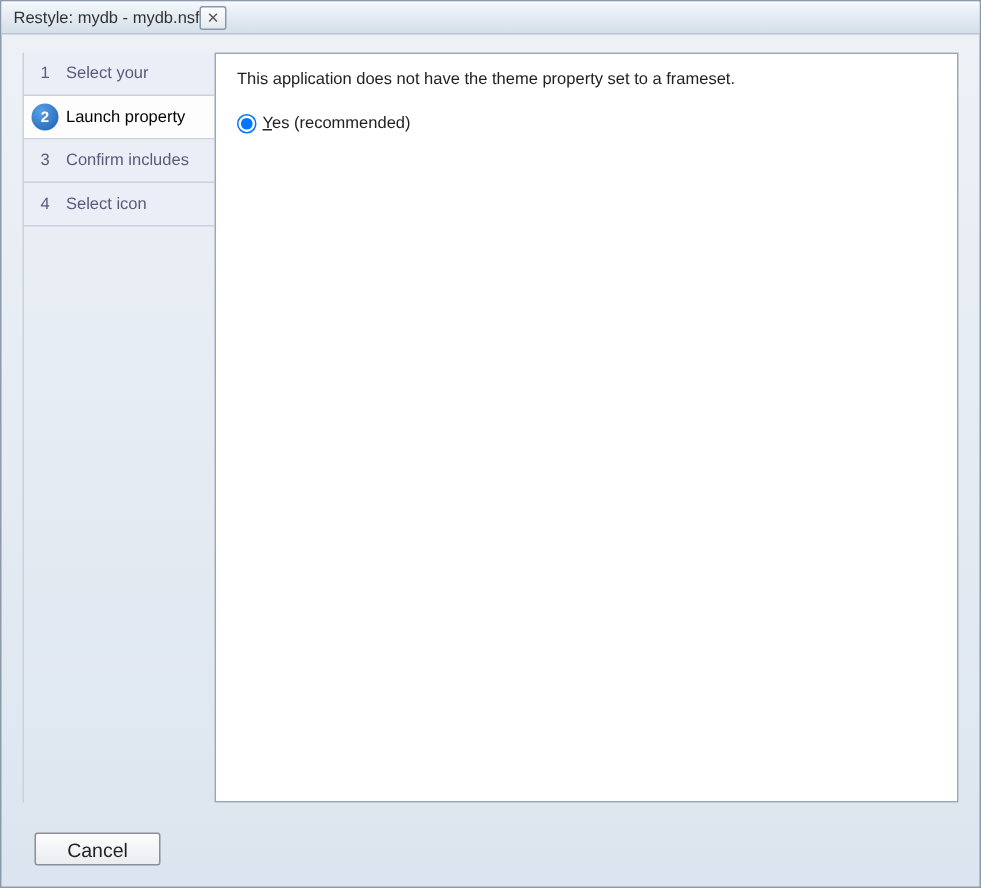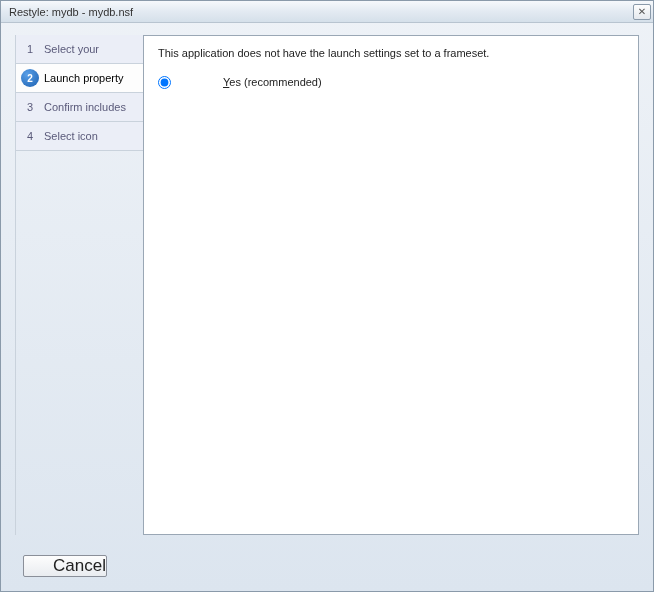--- a/index.html
+++ b/index.html
@@ -17,21 +17,21 @@
     display: flex;
     flex-direction: column;
   }
   .titlebar {
     height: 22px;
     background: linear-gradient(to bottom, #f6f9fc 0%, #e3eaf2 50%, #d5e0ea 100%);
     border-bottom: 1px solid #b8c4d0;
     display: flex;
     align-items: center;
     padding: 0 2px 0 8px;
-    justify-content: space-between;
+    justify-content: flex-start;
   }
   .title {
     color: #333;
     font-size: 11px;
   }
   .close-btn {
     width: 18px;
     height: 16px;
     border: 1px solid #8a9aaa;
     background: linear-gradient(to bottom, #fdfdfd, #e5e9ee);
@@ -105,21 +105,20 @@
     font-size: 11px;
     line-height: 1.35;
   }
   .content-panel p {
     margin: 0 0 14px 0;
   }
   .radio-row {
     display: flex;
     align-items: center;
     margin: 1px 0;
-    gap: 48px;
   }
   .radio-row input[type=radio] {
     margin: 0 4px 0 0;
     width: 13px;
     height: 13px;
   }
   .radio-label { }
   .accesskey { text-decoration: underline; }
   .button-row {
     display: flex;
@@ -127,26 +126,25 @@
     margin-top: 20px;
     padding: 0 2px 2px 8px;
   }
   .btns-right { display: flex; gap: 8px; }
   button.wiz {
     width: 84px;
     height: 22px;
     border: 1px solid #8a8f99;
     background: linear-gradient(to bottom, #fdfdfd, #e9ecf0);
     font-family: Tahoma, Arial, sans-serif;
-    font-size: 17px;
+    font-size: 13px;
     color: #222;
     border-radius: 2px;
     cursor: pointer;
     padding: 0;
-    text-align: right;
   }
   button.wiz.default {
     box-shadow: 0 0 0 1px #5a8bd6;
   }
 </style>
 </head>
 <body>
 
 <div class="window">
   <div class="titlebar">
@@ -175,21 +173,21 @@
         </div>
 
         <div class="step">
           <div class="step-num">4</div>
           <div class="step-label">Select icon</div>
         </div>
 
       </div>
 
       <div class="content-panel">
-        <p>This application does not have the launch settings set to a frameset.</p>
+        <p>This application does not have the theme property set to a frameset.</p>
 
         <div class="radio-row">
           <input type="radio" name="launch" checked="" style="">
           <span class="radio-label"><span class="accesskey">Y</span><span>es</span><span> (recommended)</span></span>
         </div>
       </div>
     </div>
 
     <div class="button-row">
       <div>

